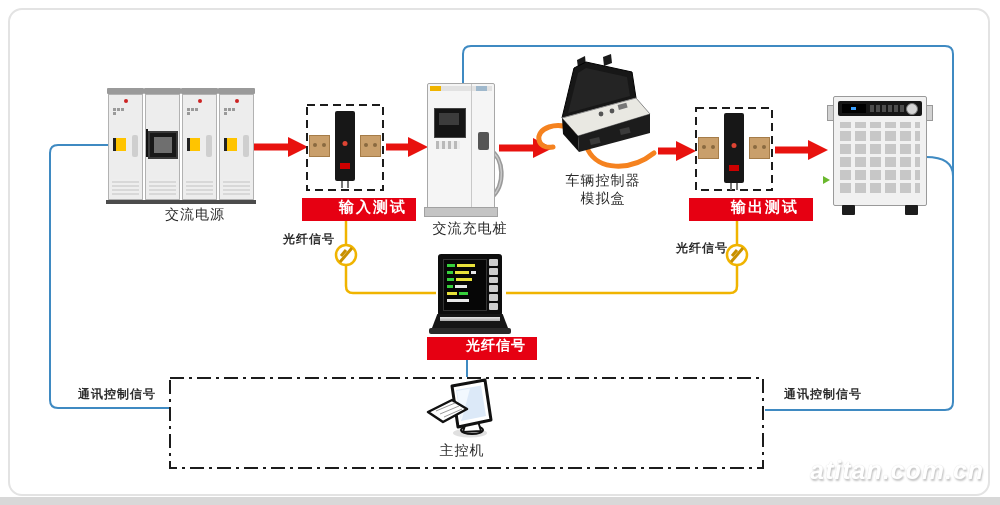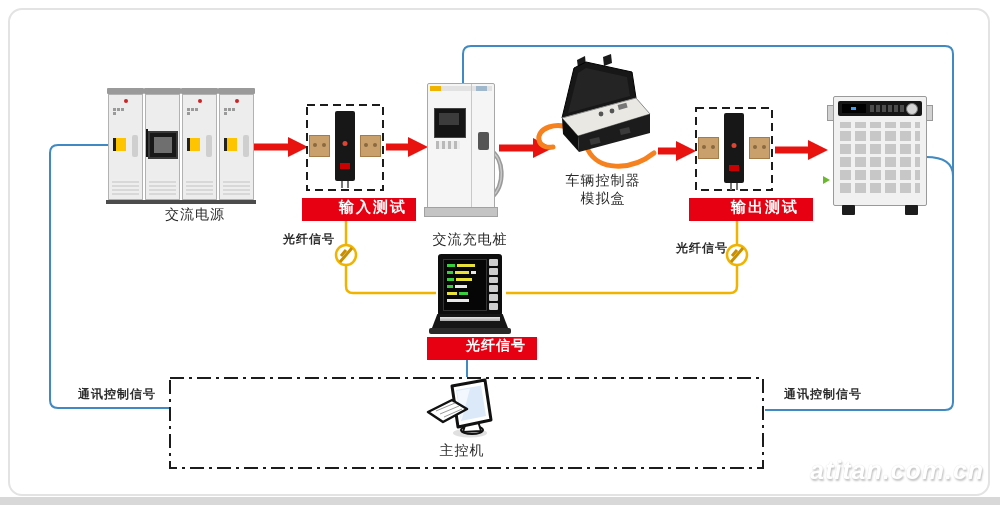--- a/index.html
+++ b/index.html
@@ -364,21 +364,21 @@
     <span>输入测试</span>
   </div>
   <div class="lbl-red" style="left:689px;top:198px;width:96px;height:23px;">
     <span>输出测试</span>
   </div>
   <div class="lbl-red" style="left:427px;top:337px;width:82px;height:23px;font-size:14px;letter-spacing:1px;">
     <span>光纤信号</span>
   </div>
 
   <div class="lbl" style="left:152px;top:205px;width:86px;">交流电源</div>
-  <div class="lbl" style="left:423px;top:230px;width:94px;">交流充电桩</div>
+  <div class="lbl" style="left:423px;top:219px;width:94px;">交流充电桩</div>
   <div class="lbl" style="left:550px;top:171px;width:106px;">
     <span style="display:block">车辆控制器</span>
     <span style="display:block">模拟盒</span>
   </div>
   <div class="lbl" style="left:430px;top:441px;width:64px;">主控机</div>
 
   <div class="lbl-sm" style="left:283px;top:231px;">光纤信号</div>
   <div class="lbl-sm" style="left:676px;top:240px;">光纤信号</div>
   <div class="lbl-sm" style="left:78px;top:386px;">通讯控制信号</div>
   <div class="lbl-sm" style="left:784px;top:386px;">通讯控制信号</div>

